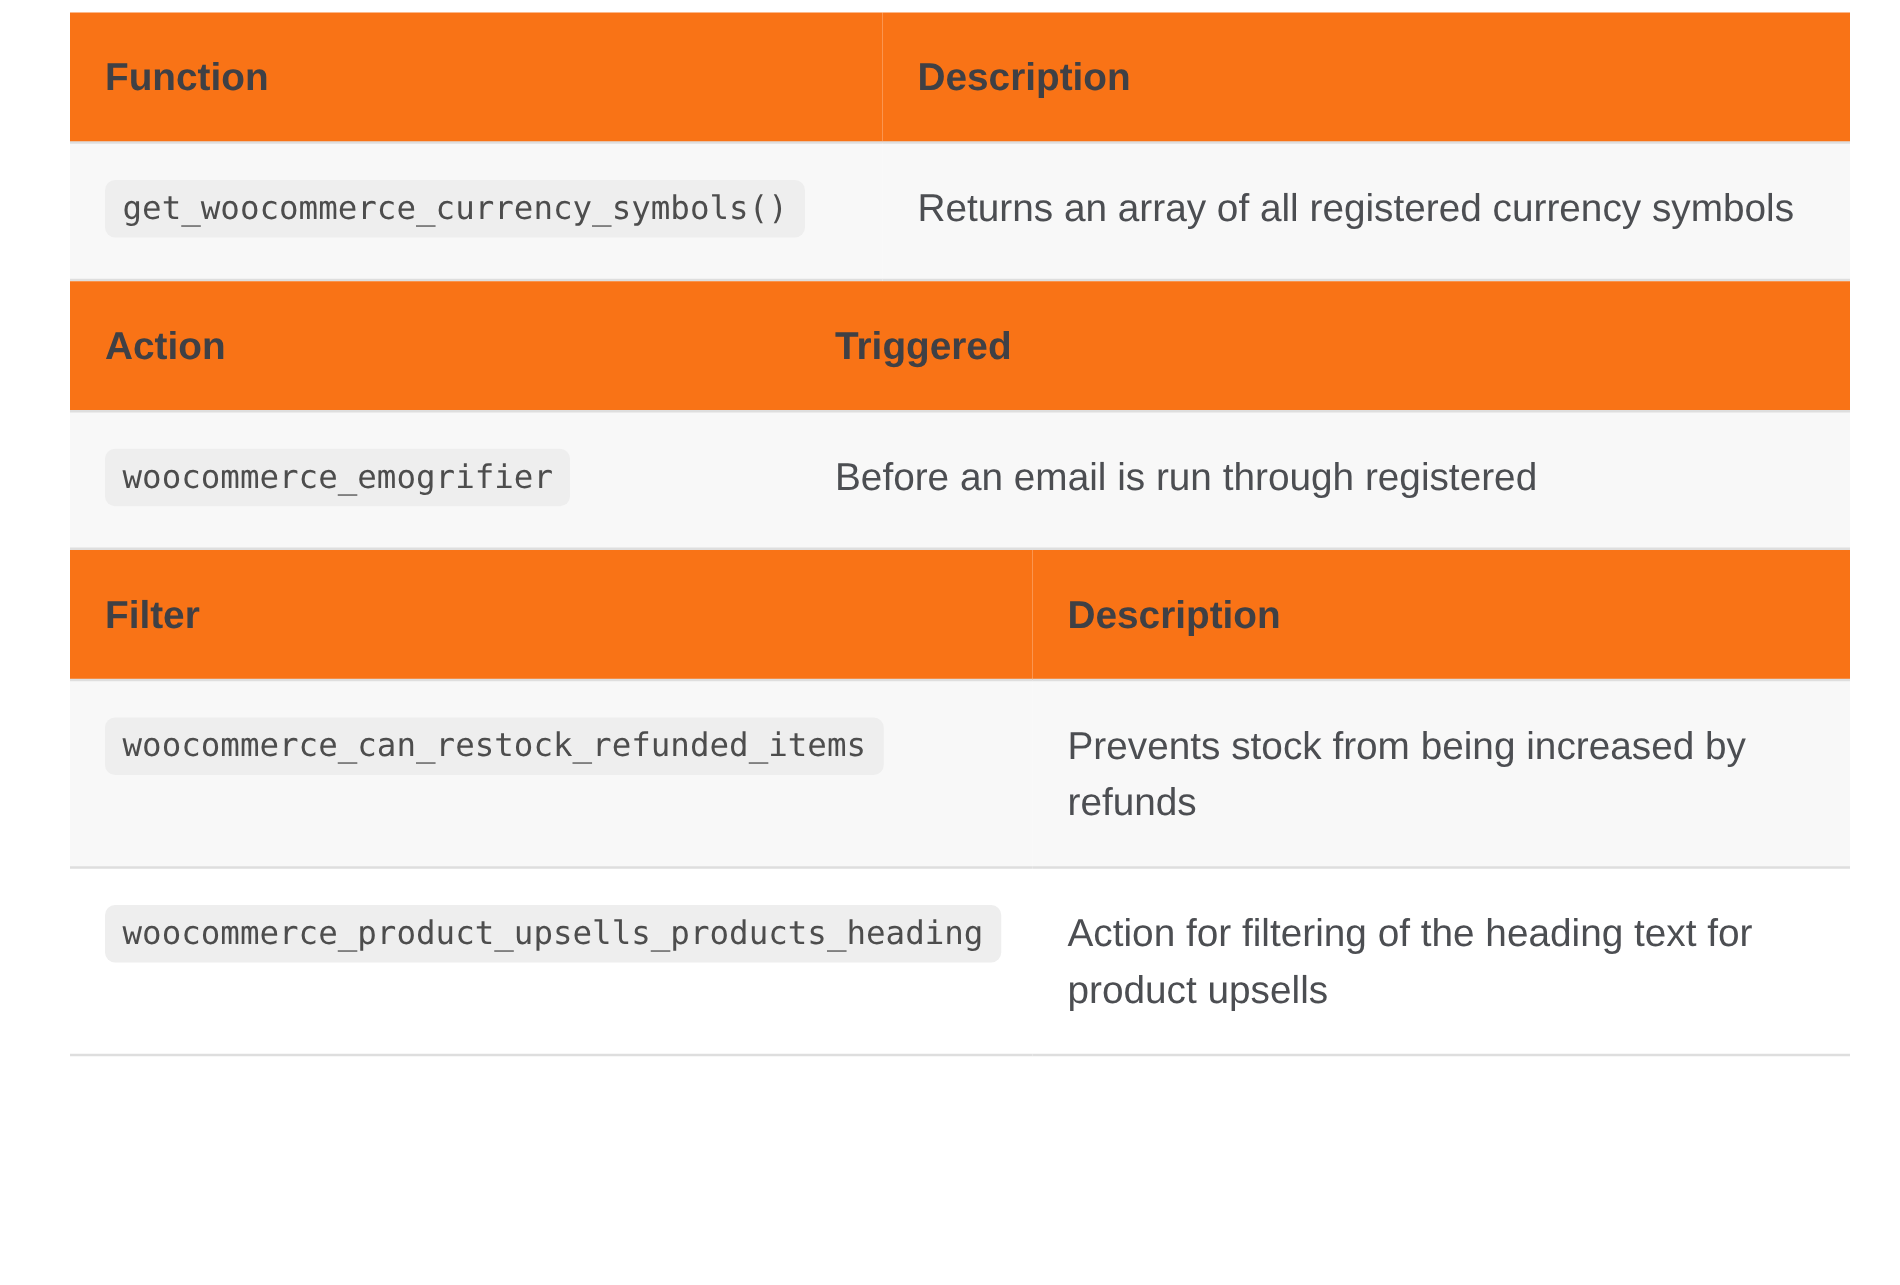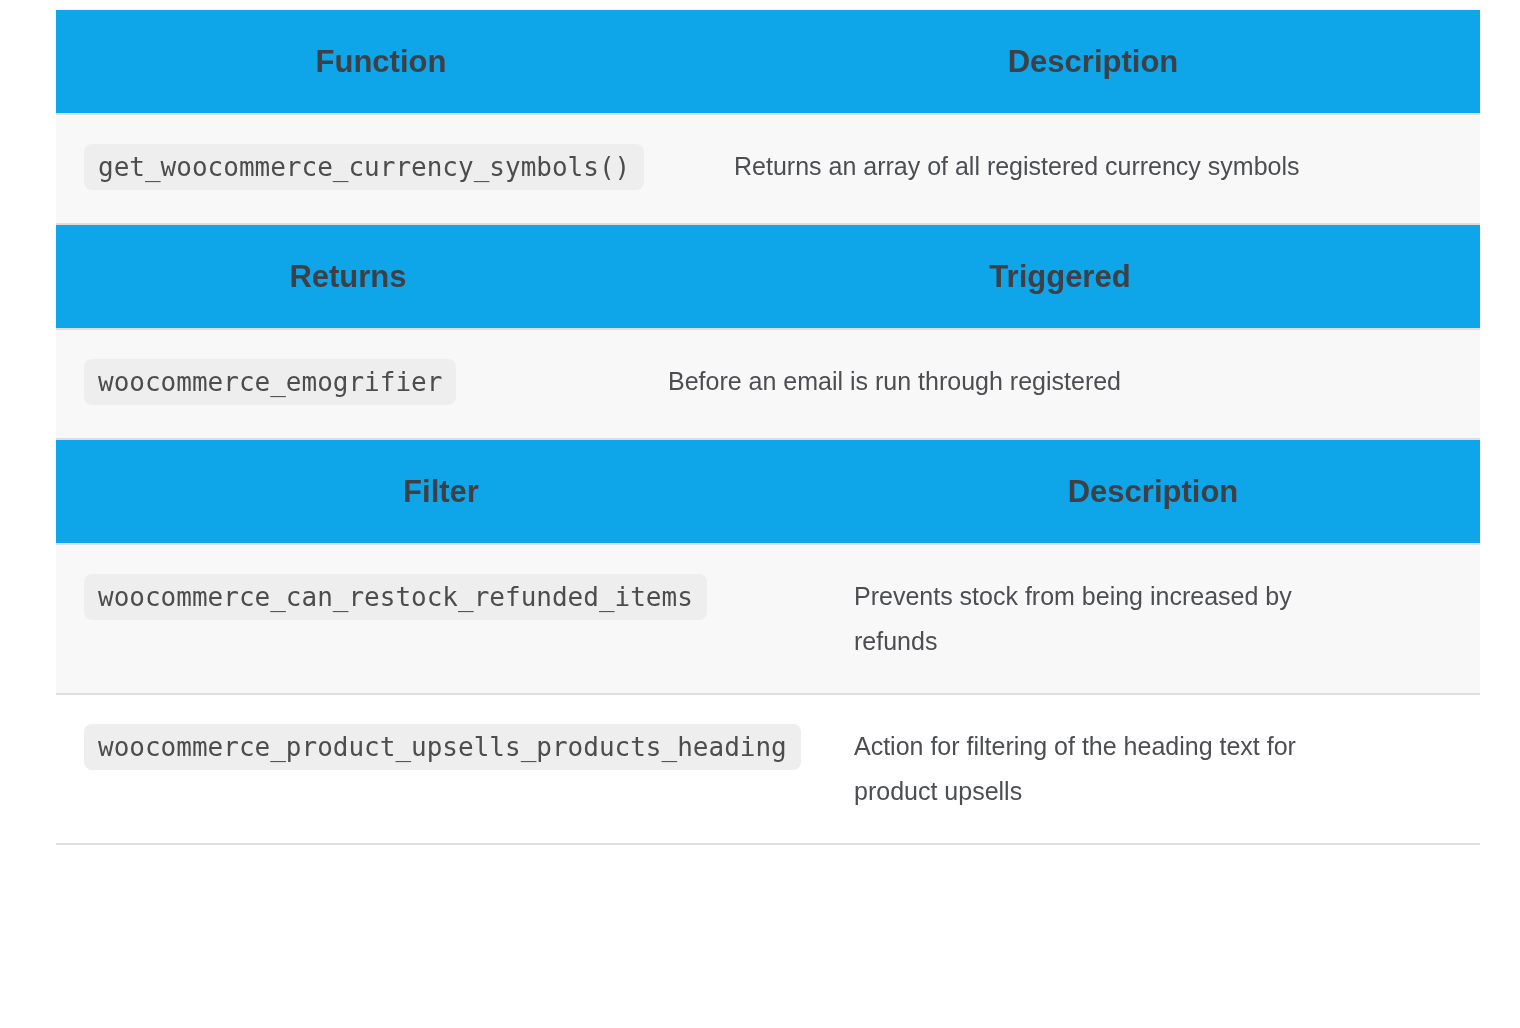--- a/index.html
+++ b/index.html
@@ -19,42 +19,42 @@
     background: #ffffff;
     overflow: hidden;
   }
   table.hook-table {
     border-collapse: collapse;
     table-layout: fixed;
     width: 1424px;
     border-bottom: 2px solid #dedede;
   }
   table.hook-table th {
-    text-align: center;
+    text-align: left;
     vertical-align: top;
     padding: 29px 28px;
     font-size: 31px;
     line-height: 45px;
     font-weight: bold;
     color: #3f4045;
-    background: #0ea5e9;
+    background: #f97316;
   }
   table.hook-table td {
     text-align: left;
     vertical-align: top;
     padding: 29px 28px;
   }
   table.hook-table tbody tr {
     border-top: 2px solid #dedede;
   }
   table.hook-table tbody tr:nth-child(odd) {
     background: #f8f8f8;
   }
   td.desc-cell {
-    font-size: 25px;
+    font-size: 31px;
     line-height: 45px;
     color: #4c4e52;
     white-space: pre-line;
   }
   td.code-cell {
     line-height: 46px;
   }
   .code-badge {
     display: inline-block;
     font-family: "DejaVu Sans Mono", monospace;
@@ -94,21 +94,21 @@
     </tbody>
   </table>
 
   <table class="hook-table">
     <colgroup>
       <col style="width:584px">
       <col style="width:840px">
     </colgroup>
     <thead>
       <tr>
-        <th>Returns</th>
+        <th>Action</th>
         <th>Triggered</th>
       </tr>
     </thead>
     <tbody>
       <tr>
         <td class="code-cell">
           <span class="code-badge">woocommerce_emogrifier</span>
         </td>
         <td class="desc-cell">Before an email is run through registered</td>
       </tr>

